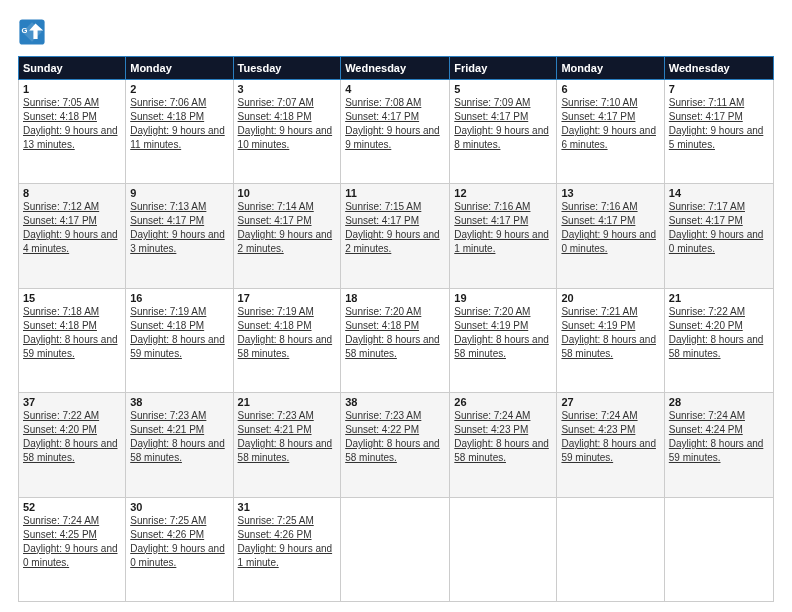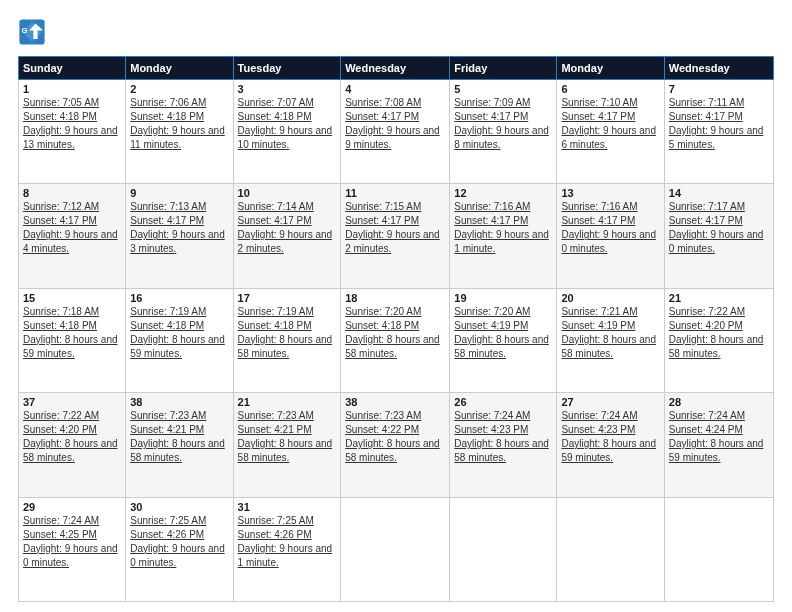--- a/index.html
+++ b/index.html
@@ -359,21 +359,21 @@
         <span class="day-number">28</span>
         <div class="day-info">
           Sunrise: 7:24 AM<br>
           Sunset: 4:24 PM<br>
           Daylight: 8 hours and 59 minutes.
         </div>
       </td>
         </tr>
         <tr>
           <td>
-        <span class="day-number">29</span>
+        <span class="day-number">52</span>
         <div class="day-info">
           Sunrise: 7:24 AM<br>
           Sunset: 4:25 PM<br>
           Daylight: 9 hours and 0 minutes.
         </div>
       </td>
           <td>
         <span class="day-number">30</span>
         <div class="day-info">
           Sunrise: 7:25 AM<br>

